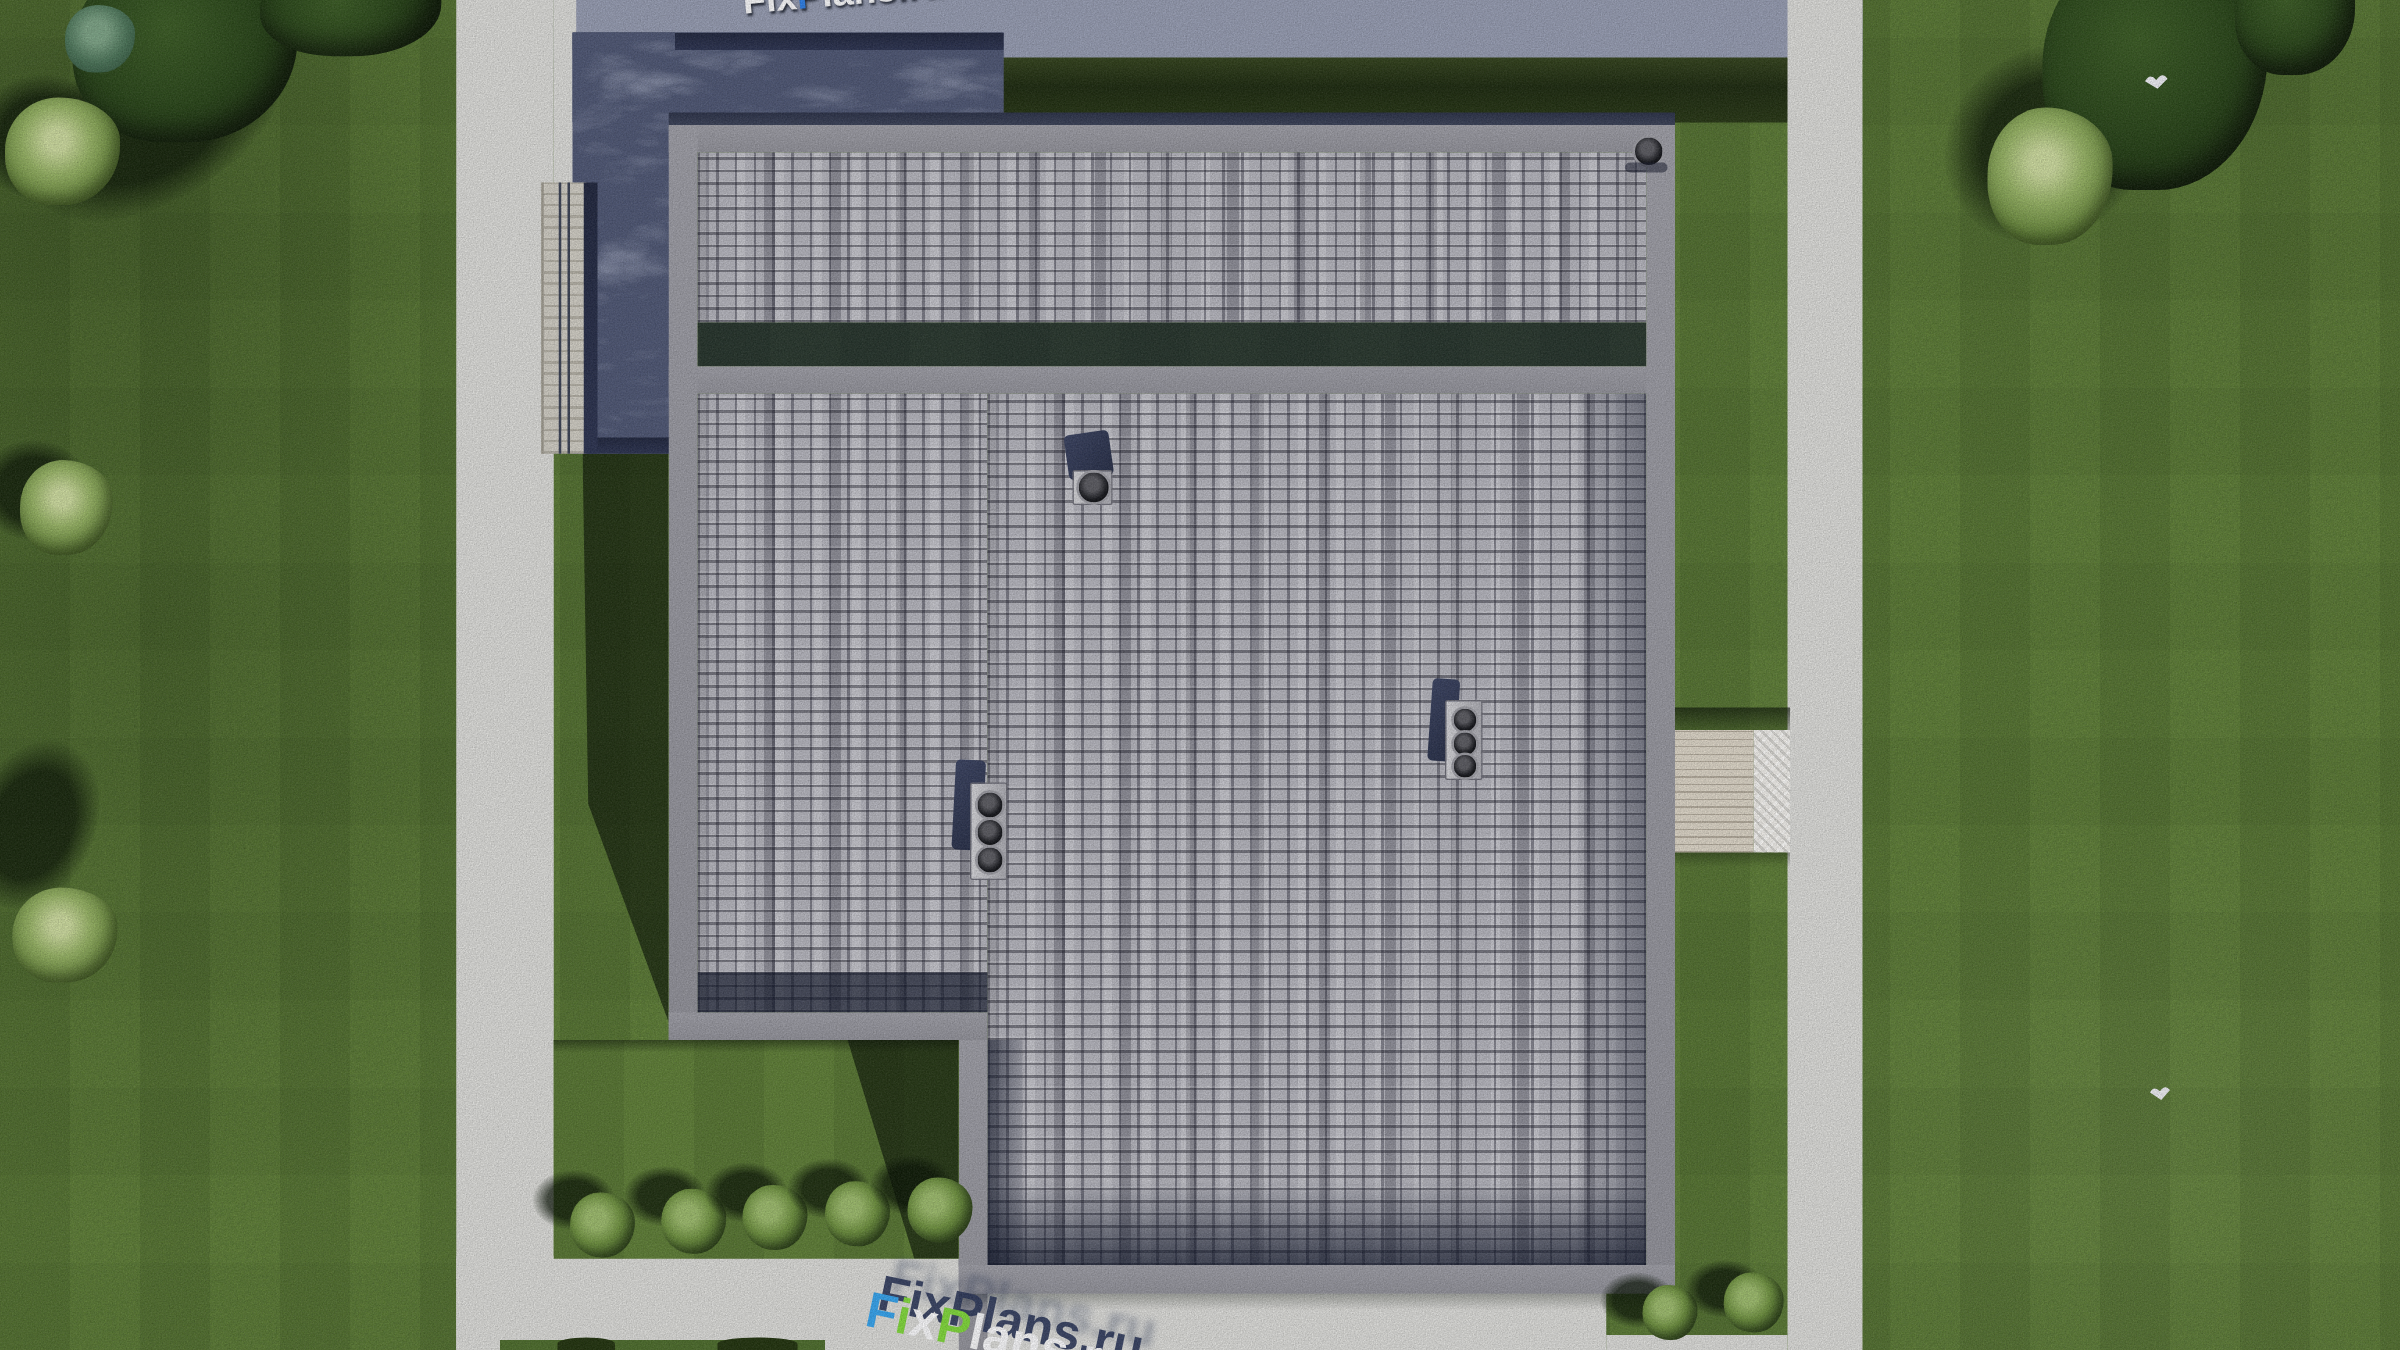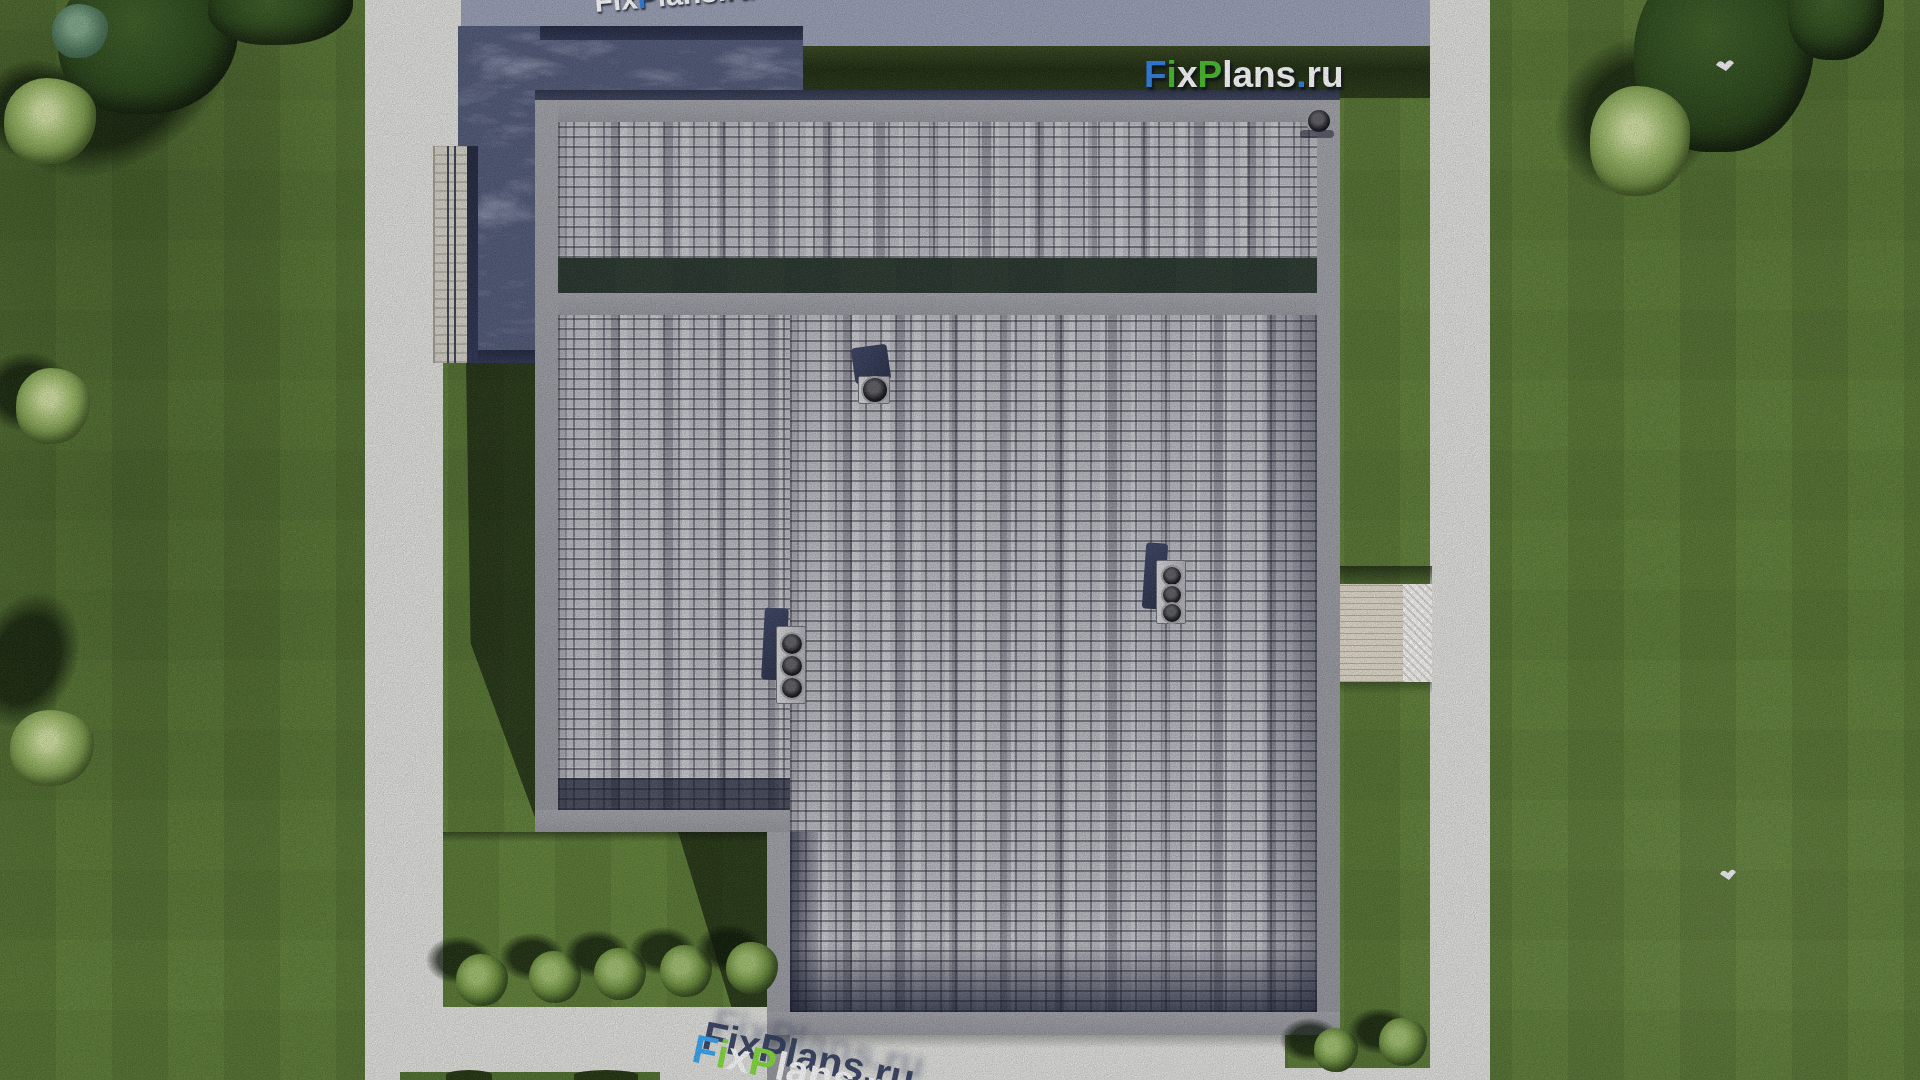--- a/index.html
+++ b/index.html
@@ -221,23 +221,20 @@
 
   <div class="abs shblob" style="left:1280px;top:1018px;width:60px;height:44px"></div>
   <div class="abs bush" style="left:1314px;top:1028px;width:44px;height:44px"></div>
   <div class="abs shblob" style="left:1348px;top:1008px;width:64px;height:46px"></div>
   <div class="abs bush" style="left:1379px;top:1018px;width:48px;height:48px"></div>
 
   <div class="abs" style="left:400px;top:1072px;width:260px;height:8px;background:#4c6b2c"></div>
   <div class="abs" style="left:446px;top:1070px;width:46px;height:10px;background:#22330f;border-radius:50% 50% 0 0"></div>
   <div class="abs" style="left:574px;top:1070px;width:64px;height:10px;background:#22330f;border-radius:50% 50% 0 0"></div>
 
-  <div class="abs wm wm-main" style="left:1144px;top:54px">
-    <span style="color:#2e7ce0">F</span><span style="color:#46b52c">i</span><span style="color:#f4f4f6">x</span><span style="color:#46b52c">P</span><span style="color:#f4f4f6">lans</span><span style="color:#2e7ce0">.</span><span style="color:#f4f4f6">ru</span>
-  </div>
 
   <div class="abs wm-topclip" style="left:594px;top:0;width:230px;height:15px">
     <div class="abs wm wm-top" style="left:0;top:-22px">
       <span style="color:#f4f4f6">F</span><span style="color:#f4f4f6">i</span><span style="color:#f4f4f6">x</span><span style="color:#2e7ce0">P</span><span style="color:#f4f4f6">lans</span><span style="color:#f4f4f6">.</span><span style="color:#46b52c">ru</span>
     </div>
   </div>
 
   <div class="abs wm wm-bottom" style="left:698px;top:1026px">
     <span style="color:#35a0e8">F</span><span style="color:#7ed43a">i</span><span style="color:#f4f4f6">x</span><span style="color:#7ed43a">P</span><span style="color:#f4f4f6">lans</span><span style="color:#35a0e8">.</span><span style="color:#f4f4f6">ru</span>
   </div>

